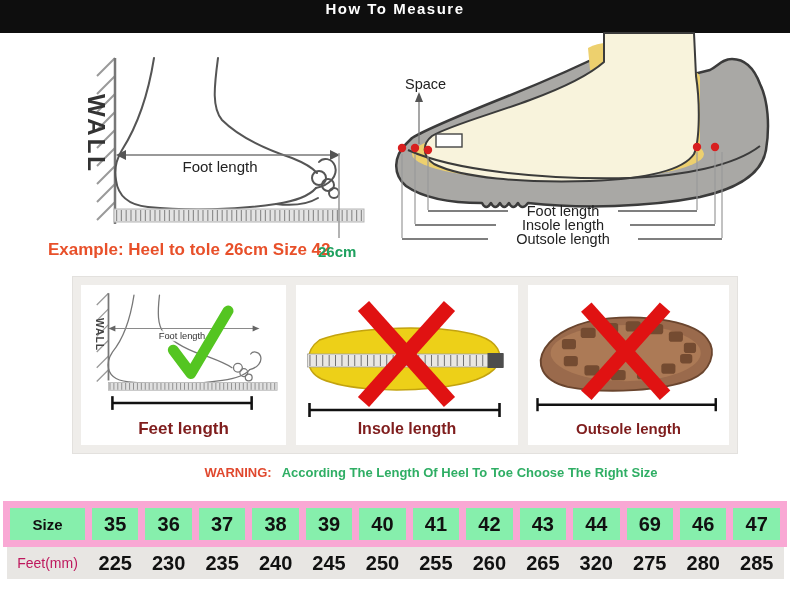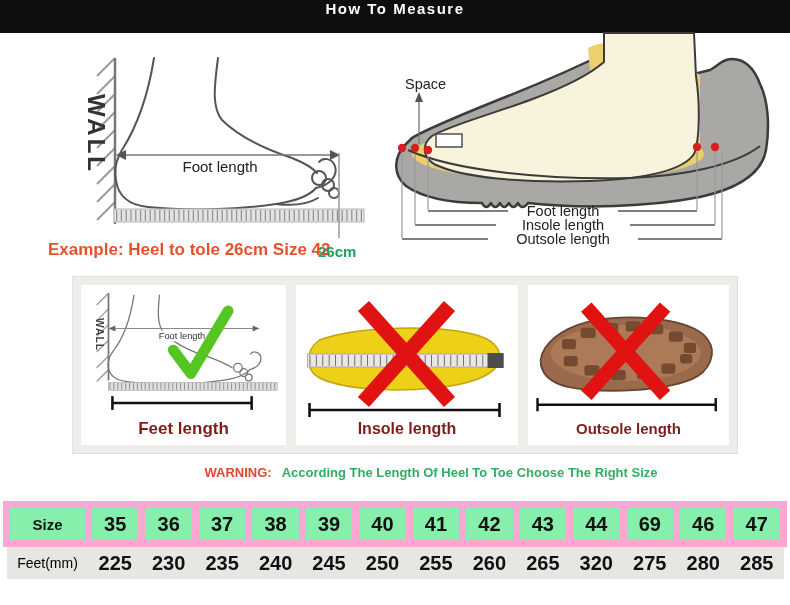--- a/index.html
+++ b/index.html
@@ -52,21 +52,21 @@
   table.size-table col.c0{width:82px;}
   tr.size-row td{
     background:#86efac;border:7px solid #f9a8d4;text-align:center;height:30px;
     font-size:20px;font-weight:bold;color:#111;
   }
   tr.size-row td.row-label{font-size:15px;}
   tr.feet-row td{
     background:#e8e6e3;border:0;text-align:center;height:30px;
     font-size:20px;font-weight:bold;color:#111;
   }
-  tr.feet-row td.row-label{font-size:14px;font-weight:normal;color:#000000;}
+  tr.feet-row td.row-label{font-size:14px;font-weight:normal;color:#be185d;}
   svg text{font-family:"Liberation Sans",sans-serif;}
 </style>
 </head>
 <body>
 
 <div class="header">
   <span>How To Measure</span>
 </div>
 
 <svg id="svg-measure" width="330" height="188" viewBox="0 0 330 188">

